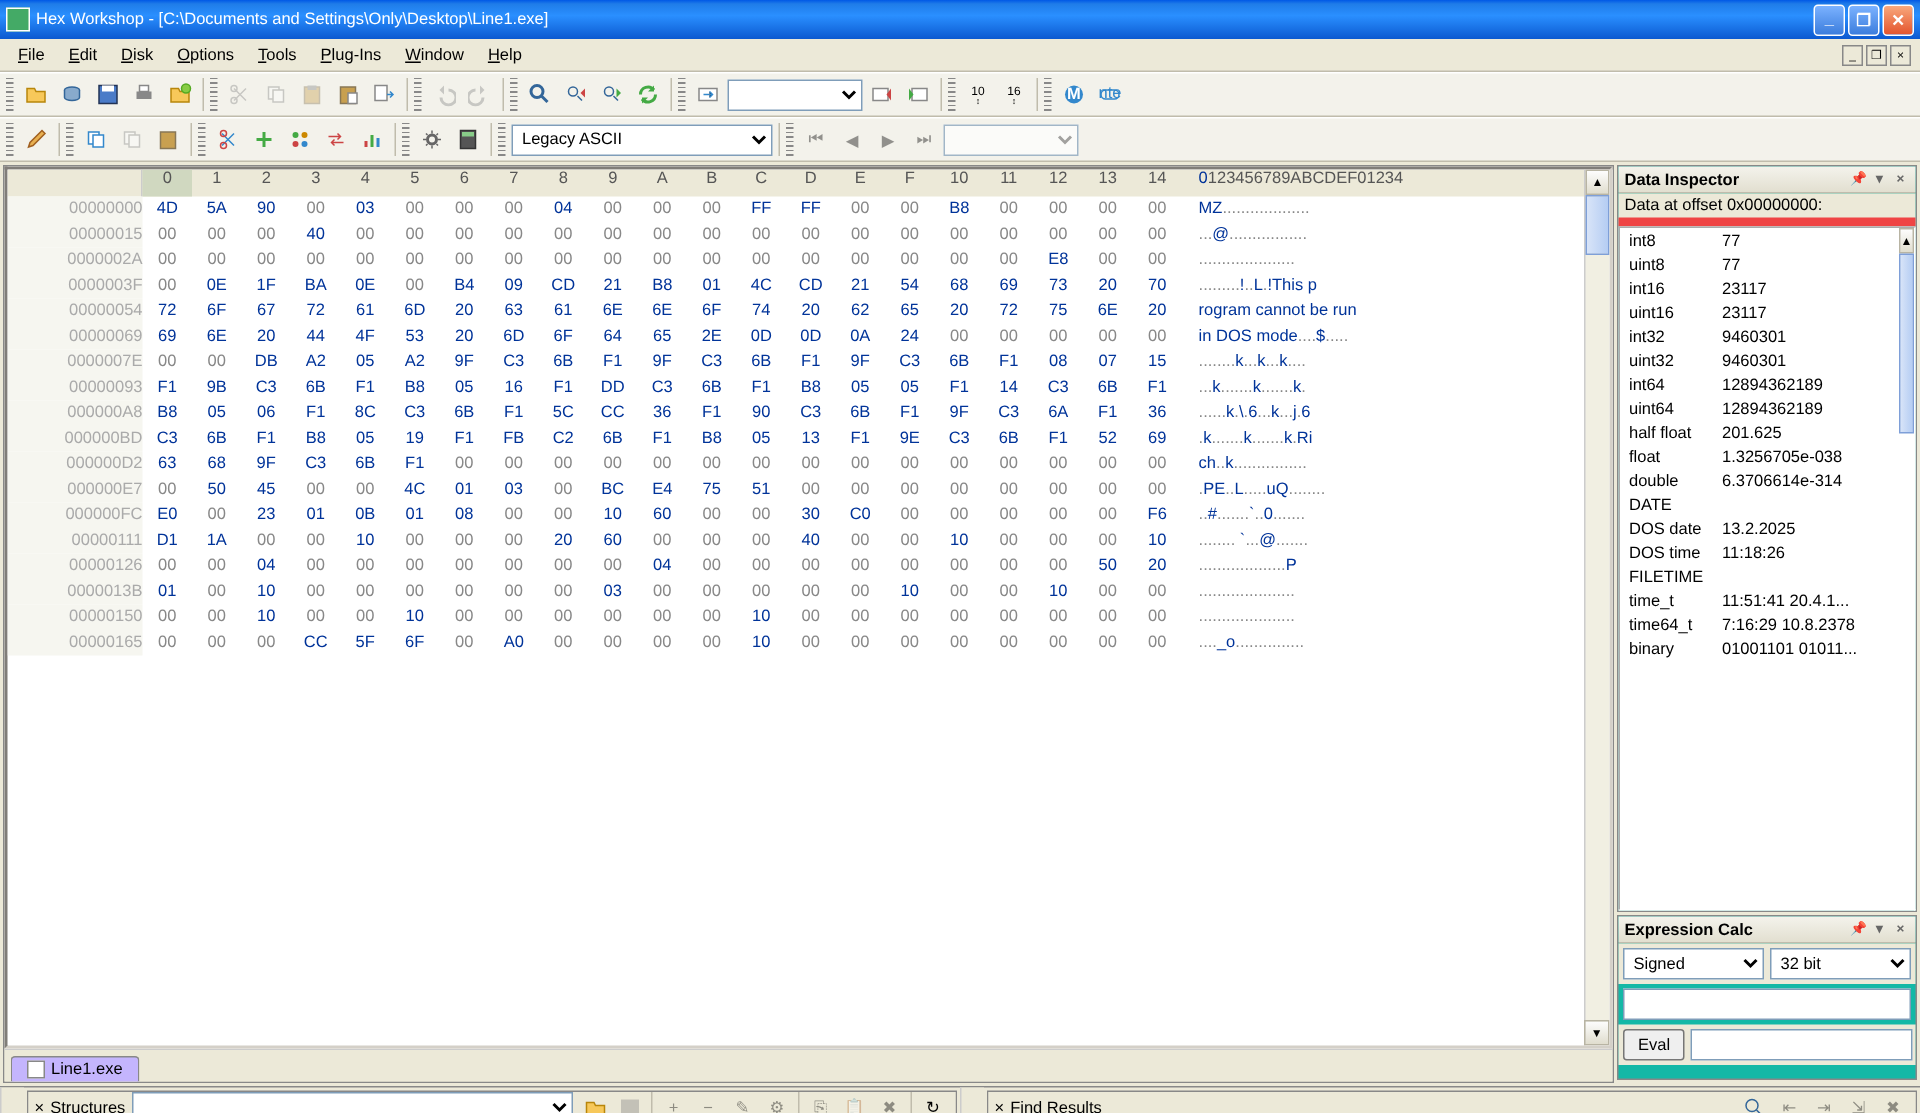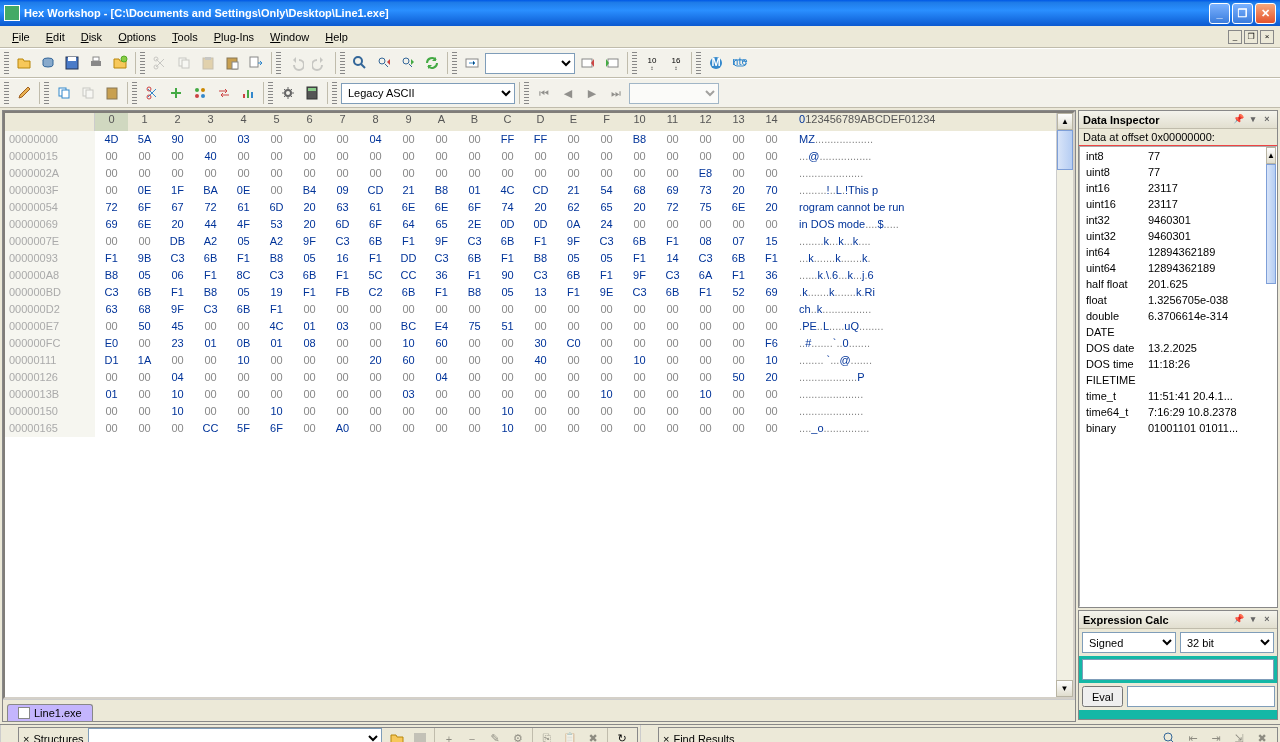--- a/index.html
+++ b/index.html
@@ -1,19 +1,19 @@
 <!DOCTYPE html>
 <html><head>
 <meta charset="utf-8">
 <style>
 *{box-sizing:border-box;margin:0;padding:0;font-family:Tahoma,sans-serif;font-size:11px}
 body{background:#ECE9D8;overflow:hidden;width:1280px;height:742px}
 .titlebar{height:26px;background:linear-gradient(#0058E6,#1F7CE8 10%,#2A8FFF 40%,#0B59D0);display:flex;align-items:center;padding:0 4px;color:#fff}
 .titlebar .icon{width:16px;height:16px;background:#4A6;border:1px solid #fff;margin-right:4px}
-.titlebar .title{font-weight:bold;flex:1}
+.titlebar .title{font-weight:normal;flex:1}
 .winbtns{display:flex;gap:2px}
 .winbtn{width:21px;height:21px;background:linear-gradient(#7BB2FF,#3B7DDD);border-radius:3px;border:1px solid #fff;display:flex;align-items:center;justify-content:center;color:#fff;font-weight:bold;font-family:Marlett,Arial}
 .winbtn.close{background:linear-gradient(#F8A87C,#E4542D)}
 .menubar{height:22px;background:#ECE9D8;display:flex;align-items:center;padding:0 4px;border-bottom:1px solid #C0BCAC}
 .menubar span{padding:2px 8px;cursor:default}
 .menubar span u{text-decoration:underline}
 .mdi-btns{margin-left:auto;display:flex;gap:2px;padding-right:2px}
 .mdi-btn{width:14px;height:14px;border:1px solid #888;background:#ECE9D8;font-size:8px;text-align:center;line-height:12px}
 .toolbar-row{height:30px;background:#F3F2EB;border-top:1px solid #fff;border-bottom:1px solid #C0BCAC;display:flex;align-items:center;padding:0 4px;gap:2px}
 .tbtn{width:22px;height:22px;display:flex;align-items:center;justify-content:center;border:1px solid transparent;border-radius:2px}
@@ -28,35 +28,35 @@
 .sb-btn{height:17px;background:linear-gradient(#fdfdfd,#e0ddce);border:1px solid #b8b4a3;display:flex;align-items:center;justify-content:center;font-size:8px}
 .sb-thumb{height:40px;margin:0 0px;background:linear-gradient(90deg,#d8e4f8,#b5cdf3);border:1px solid #7e9fd8}
 .hex-content{flex:1;overflow:hidden}
 .header-row{display:flex;background:#ECE9D8;height:18px;color:#555}
 .header-row .offset-h{width:90px;border-right:1px solid #ccc}
 .header-row .col{width:33px;text-align:center}
 .header-row .col.hl{background:#D0D8C0}
 .header-row .ascii-h{padding-left:8px;color:#555}
 .header-row .ascii-h .hl{color:#003399}
 .hex-row{display:flex;height:17px;line-height:17px}
-.hex-row .offset{width:90px;color:#aaa;text-align:left;padding-left:4px;background:#F6F6F0}
+.hex-row .offset{width:90px;color:#aaa;text-align:right;padding-left:4px;background:#F6F6F0}
 .hex-row .byte{width:33px;text-align:center;color:#888}
 .hex-row .byte.nz{color:#003399}
 .hex-row .ascii{padding-left:8px;color:#888;white-space:pre}
 .hex-row .ascii .c{color:#003399}
 .tab-strip{height:22px;background:#ECE9D8;display:flex;align-items:flex-end;padding-left:4px;border-top:1px solid #ccc}
 .tab{background:#c4b5fd;border:1px solid #888;border-bottom:none;border-radius:3px 3px 0 0;padding:2px 10px;display:flex;align-items:center;gap:4px}
 .tab .ficon{width:12px;height:12px;background:#fff;border:1px solid #888}
 .right-panels{width:200px;display:flex;flex-direction:column;margin:2px 2px 2px 0}
 .panel{border:1px solid #888;margin-bottom:2px;background:#14b8a6;display:flex;flex-direction:column}
 .panel-header{height:18px;background:linear-gradient(#F4F3EC,#E2DFD0);border-bottom:1px solid #C0BCAC;display:flex;align-items:center;padding:0 4px;font-weight:bold;font-size:11px}
 .panel-header .pbtns{margin-left:auto;display:flex;gap:2px}
 .panel-header .pbtn{width:12px;height:12px;font-size:9px;text-align:center;line-height:10px;color:#666}
 .panel-body{flex:1;background:#fff;overflow:hidden;border:1px inset #fff}
-.di-sub{padding:2px 4px;background:#ECE9D8;border-bottom:1px solid #ef4444}
+.di-sub{padding:2px 4px;background:#ECE9D8;border-bottom:6px solid #ef4444}
 .di-table{width:100%}
 .di-table tr td{padding:1px 4px;font-size:11px;white-space:nowrap}
 .di-table tr td:first-child{width:60px}
 .di-scroll{display:flex}
 .di-list{flex:1}
 .calc-row{display:flex;gap:4px;padding:3px;background:#ECE9D8}
 .calc-input{margin:3px;height:22px}
 .bottom-panels{height:200px;display:flex;border-top:1px solid #888}
 .bp{flex:1;border:1px solid #888;margin:2px;background:#ECE9D8;display:flex;flex-direction:column;position:relative}
 .bp-side{width:16px;writing-mode:vertical-rl;transform:rotate(180deg);background:#ECE9D8;text-align:center;font-size:10px;padding:4px 0;border-right:1px solid #ccc}

